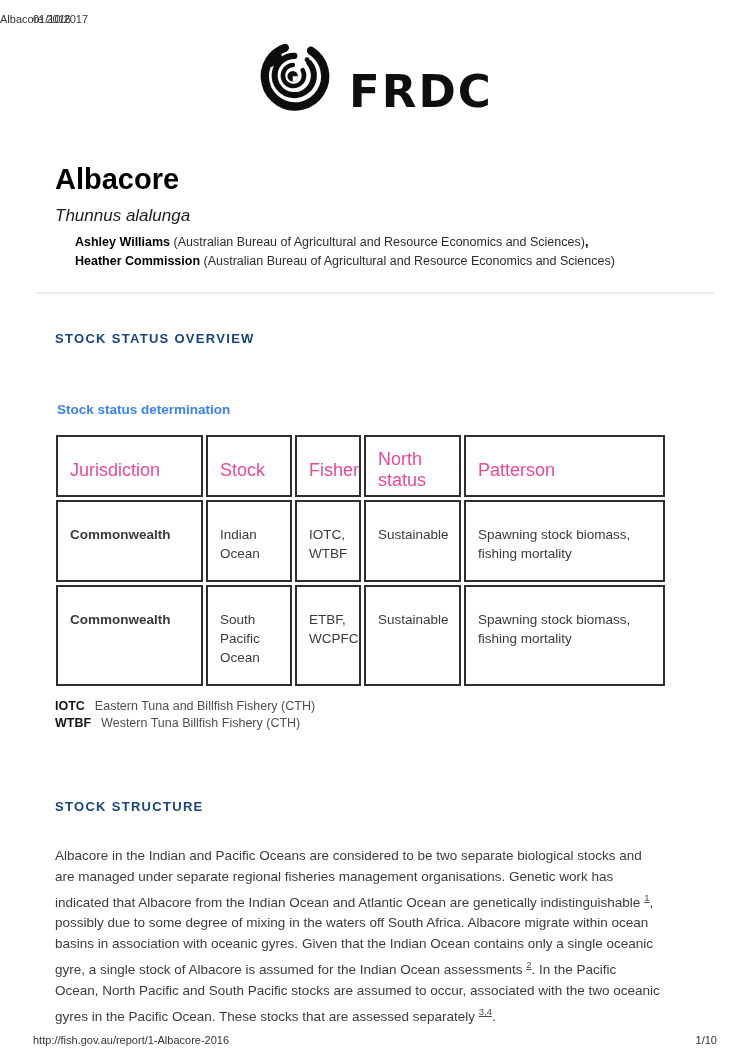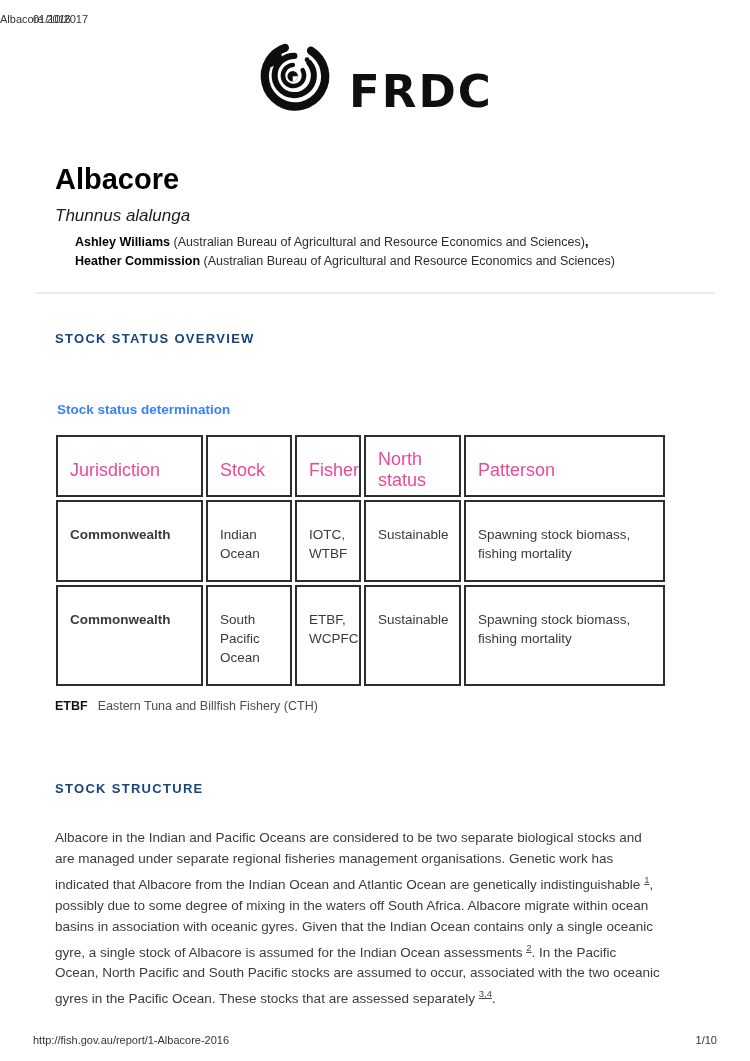--- a/index.html
+++ b/index.html
@@ -170,21 +170,22 @@
         <td>South Pacific Ocean</td>
         <td>ETBF, WCPFC</td>
         <td class="cell-muted">Sustainable</td>
         <td>Spawning stock biomass, fishing mortality</td>
       </tr>
     </tbody>
   </table>
 </div>
 
 <div class="abbr-list">
-  <div class="abbr-line"><b>ETBF</b><span>Eastern Tuna and Billfish Fishery (CTH)</span></div>
+  <div class="abbr-line"><b>IOTC</b><span>Eastern Tuna and Billfish Fishery (CTH)</span></div>
+  <div class="abbr-line"><b>WTBF</b><span>Western Tuna Billfish Fishery (CTH)</span></div>
 </div>
 
 <div class="section-heading structure-heading">STOCK STRUCTURE</div>
 
 <p class="body-paragraph"><span>Albacore in the Indian and Pacific Oceans are considered to be two separate biological stocks and are managed under separate regional fisheries management organisations. Genetic work has indicated that Albacore from the Indian Ocean and Atlantic Ocean are genetically indistinguishable </span><sup>1</sup><span>, possibly due to some degree of mixing in the waters off South Africa. Albacore migrate within ocean basins in association with oceanic gyres. Given that the Indian Ocean contains only a single oceanic gyre, a single stock of Albacore is assumed for the Indian Ocean assessments </span><sup>2</sup><span>. In the Pacific Ocean, North Pacific and South Pacific stocks are assumed to occur, associated with the two oceanic gyres in the Pacific Ocean. These stocks that are assessed separately </span><sup>3,4</sup><span>.</span></p>
 
 <div class="footer-url">http://fish.gov.au/report/1-Albacore-2016</div>
 <div class="footer-page">1/10</div>
 
 </body></html>

